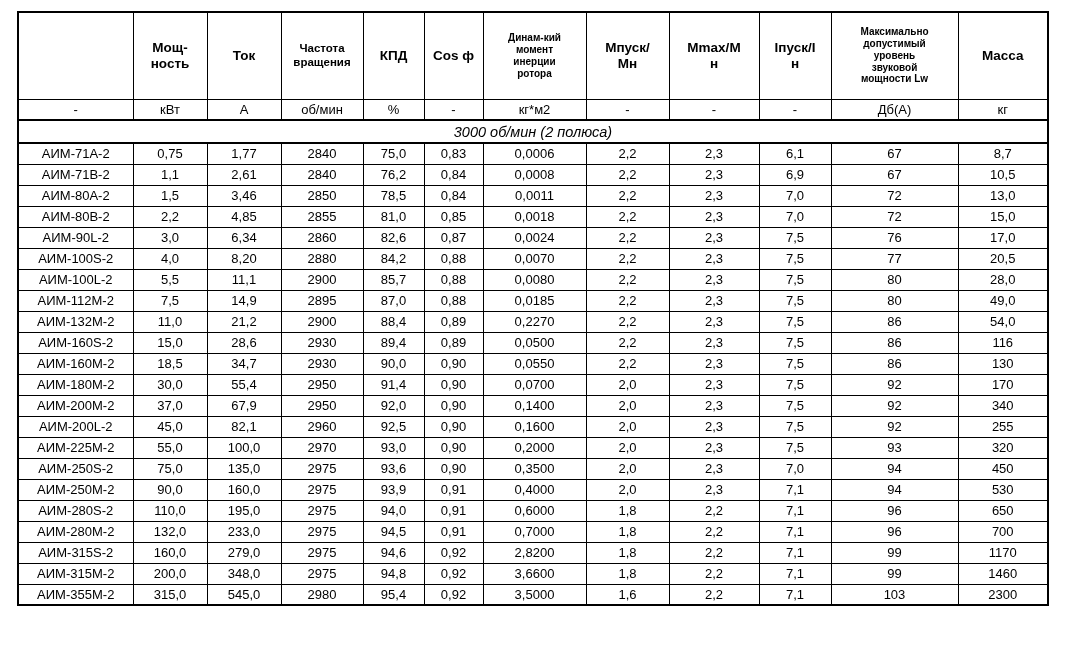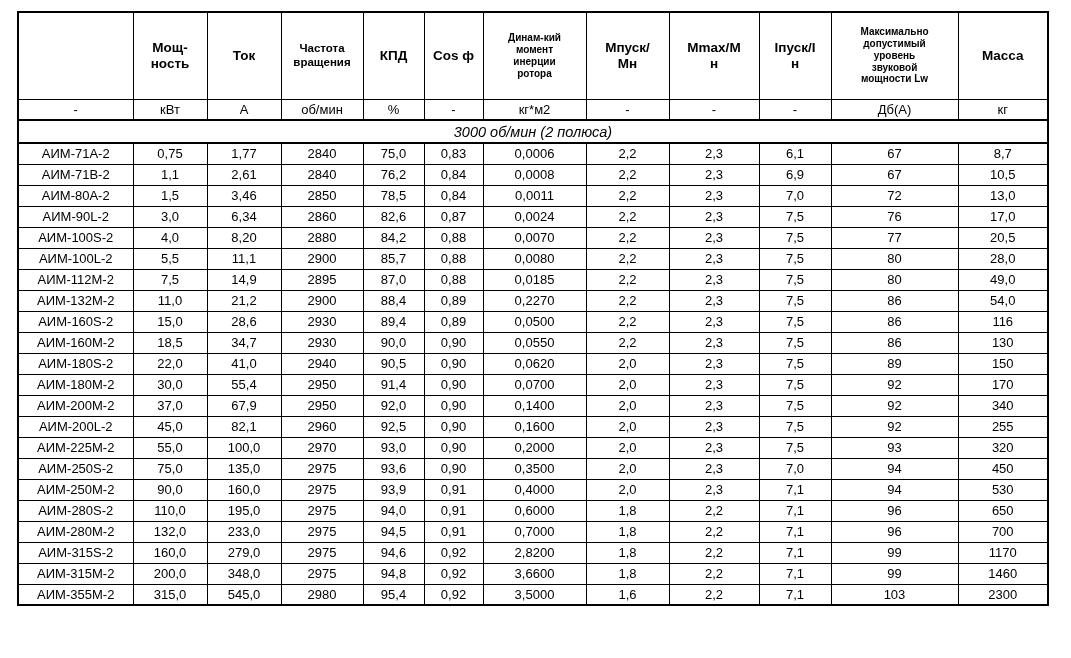--- a/index.html
+++ b/index.html
@@ -155,20 +155,34 @@
           <td>78,5</td>
           <td>0,84</td>
           <td>0,0011</td>
           <td>2,2</td>
           <td>2,3</td>
           <td>7,0</td>
           <td>72</td>
           <td>13,0</td>
         </tr>
         <tr class="data-row">
+          <td>АИМ-80В-2</td>
+          <td>2,2</td>
+          <td>4,85</td>
+          <td>2855</td>
+          <td>81,0</td>
+          <td>0,85</td>
+          <td>0,0018</td>
+          <td>2,2</td>
+          <td>2,3</td>
+          <td>7,0</td>
+          <td>72</td>
+          <td>15,0</td>
+        </tr>
+        <tr class="data-row">
           <td>АИМ-90L-2</td>
           <td>3,0</td>
           <td>6,34</td>
           <td>2860</td>
           <td>82,6</td>
           <td>0,87</td>
           <td>0,0024</td>
           <td>2,2</td>
           <td>2,3</td>
           <td>7,5</td>
@@ -251,34 +265,20 @@
           <td>34,7</td>
           <td>2930</td>
           <td>90,0</td>
           <td>0,90</td>
           <td>0,0550</td>
           <td>2,2</td>
           <td>2,3</td>
           <td>7,5</td>
           <td>86</td>
           <td>130</td>
-        </tr>
-        <tr class="data-row">
-          <td>АИМ-180S-2</td>
-          <td>22,0</td>
-          <td>41,0</td>
-          <td>2940</td>
-          <td>90,5</td>
-          <td>0,90</td>
-          <td>0,0620</td>
-          <td>2,0</td>
-          <td>2,3</td>
-          <td>7,5</td>
-          <td>89</td>
-          <td>150</td>
         </tr>
         <tr class="data-row">
           <td>АИМ-180М-2</td>
           <td>30,0</td>
           <td>55,4</td>
           <td>2950</td>
           <td>91,4</td>
           <td>0,90</td>
           <td>0,0700</td>
           <td>2,0</td>

